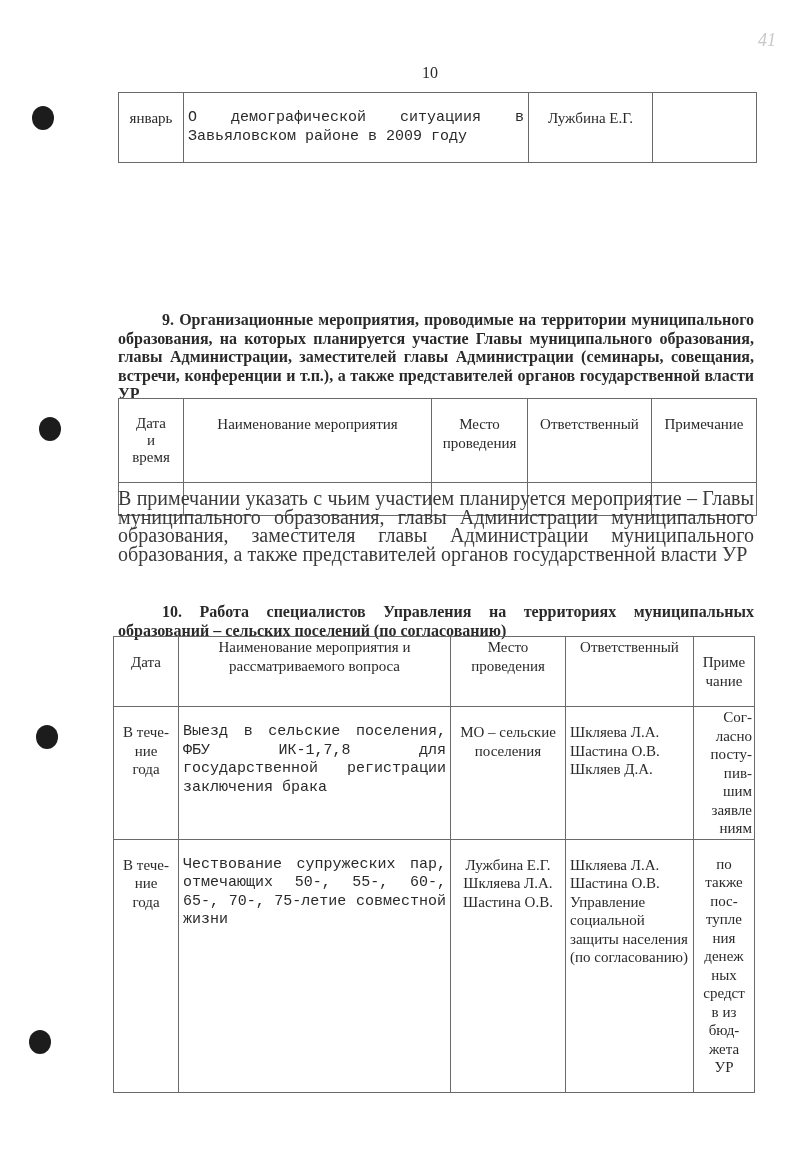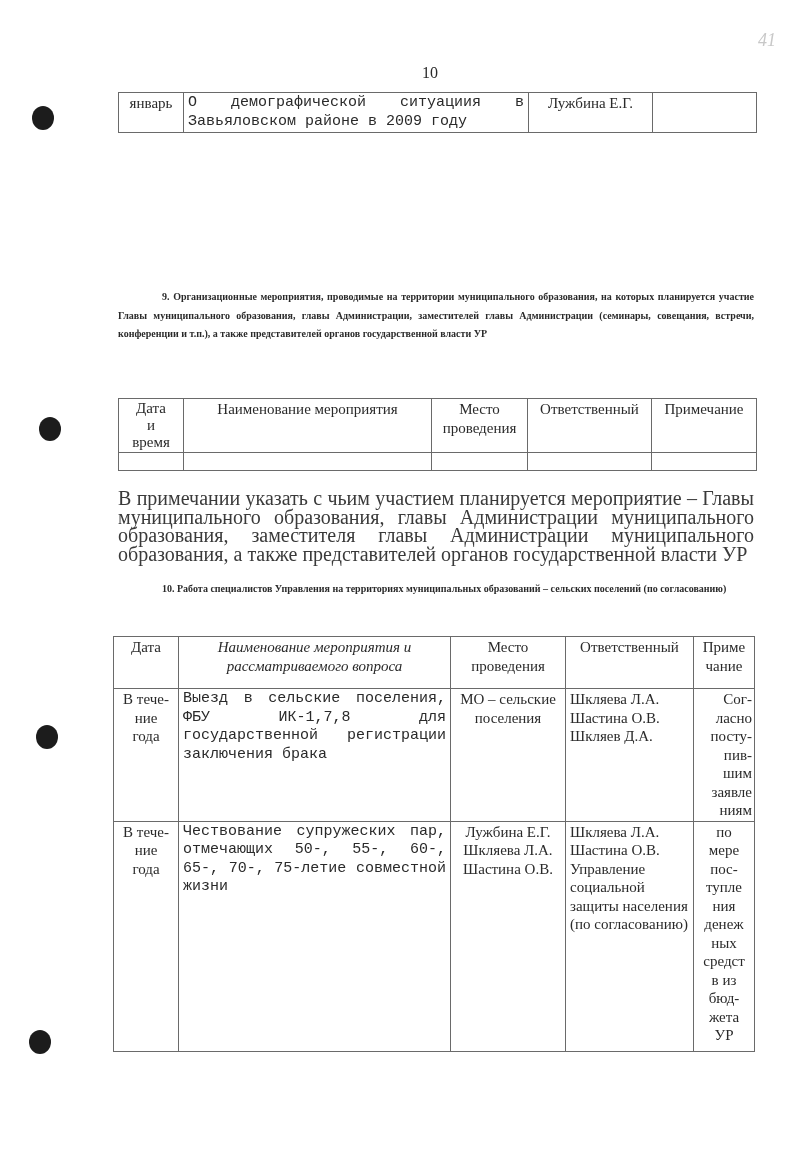--- a/index.html
+++ b/index.html
@@ -4,24 +4,24 @@
 <style>
   html, body { margin:0; padding:0; }
   body {
     width:800px; height:1165px; background:#ffffff; position:relative; overflow:hidden;
     font-family:"Liberation Serif", "DejaVu Serif", serif; color:#2a2a2a;
   }
   .hole { position:absolute; width:22px; height:24px; border-radius:50%; background:#1c1c1c; }
   .pagemark { position:absolute; left:758px; top:30px; font-size:18px; color:#c8c8c8; font-style:italic; }
   .pagenum { position:absolute; left:0; width:860px; top:64px; text-align:center; font-size:16px; }
   table { position:absolute; border-collapse:collapse; table-layout:fixed; }
-  td, th { border:1px solid #6a6a6a; vertical-align:top; font-weight:normal; font-size:15px; line-height:18.5px; padding:1px 4px; }
+  td, th { border:1px solid #6a6a6a; vertical-align:top; font-weight:normal; font-size:15px; line-height:18.5px; padding:16px 4px; }
   .c { text-align:center; }
   .j { text-align:justify;font-family:Liberation Mono, monospace; }
-  .sec { position:absolute; font-weight:bold; font-size:10px; line-height:18.5px; text-align:justify; }
+  .sec { position:absolute; font-weight:bold; font-size:16px; line-height:18.5px; text-align:justify;margin-top:23px; }
   .sec .ind { display:inline-block; width:44px; }
   .note { position:absolute; font-size:20px; line-height:18.5px; text-align:justify; color:#3a3a3a; }
 </style>
 </head>
 <body>
 
 <div class="hole" style="left:32px;top:106px;"></div>
 <div class="hole" style="left:39px;top:417px;"></div>
 <div class="hole" style="left:36px;top:725px;"></div>
 <div class="hole" style="left:29px;top:1030px;"></div>
@@ -88,21 +88,21 @@
   <colgroup>
       <col style="width:65px">
       <col style="width:272px">
       <col style="width:115px">
       <col style="width:128px">
       <col style="width:61px">
     </colgroup>
   <tbody>
       <tr style="height:52px">
     <th class="c">Дата</th>
-    <th class="c" style="padding:1px 20px;font-style:italic;">
+    <th class="c" style="padding:1px 20px;">
       <span>Наименование мероприятия и рассматриваемого вопроса</span>
     </th>
     <th class="c" style="padding:1px 18px;">Место проведения</th>
     <th class="c" style="padding:1px 2px;">Ответственный</th>
     <th class="c"><span>Приме</span><br><span>чание</span></th>
   </tr>
   <tr style="height:127px">
     <td class="c"><span>В тече-</span><br><span>ние</span><br><span>года</span></td>
     <td class="j">
       <span>Выезд в сельские поселения, ФБУ ИК-1,7,8 для государственной регистрации заключения брака</span>
@@ -123,18 +123,18 @@
     <td class="c">
       <div>Лужбина Е.Г.</div>
       <div>Шкляева Л.А.</div>
       <div>Шастина О.В.</div>
     </td>
     <td>
       <div>Шкляева Л.А.</div>
       <div>Шастина О.В.</div>
       <div>Управление социальной защиты населения (по согласованию)</div>
     </td>
-    <td class="c" style="padding:1px 2px;">
-      <span>по</span><br><span>мере</span><br><span>пос-</span><br><span>тупле</span><br><span>ния</span><br><span>денеж</span><br><span>ных</span><br><span>средст</span><br><span>в из</span><br><span>бюд-</span><br><span>жета</span><br><span>УР</span>
+    <td class="c" style="padding:15px 2px;">
+      <span>по</span><br><span>также</span><br><span>пос-</span><br><span>тупле</span><br><span>ния</span><br><span>денеж</span><br><span>ных</span><br><span>средст</span><br><span>в из</span><br><span>бюд-</span><br><span>жета</span><br><span>УР</span>
     </td>
   </tr>
 </tbody>
   </table>
 
 </body></html>

